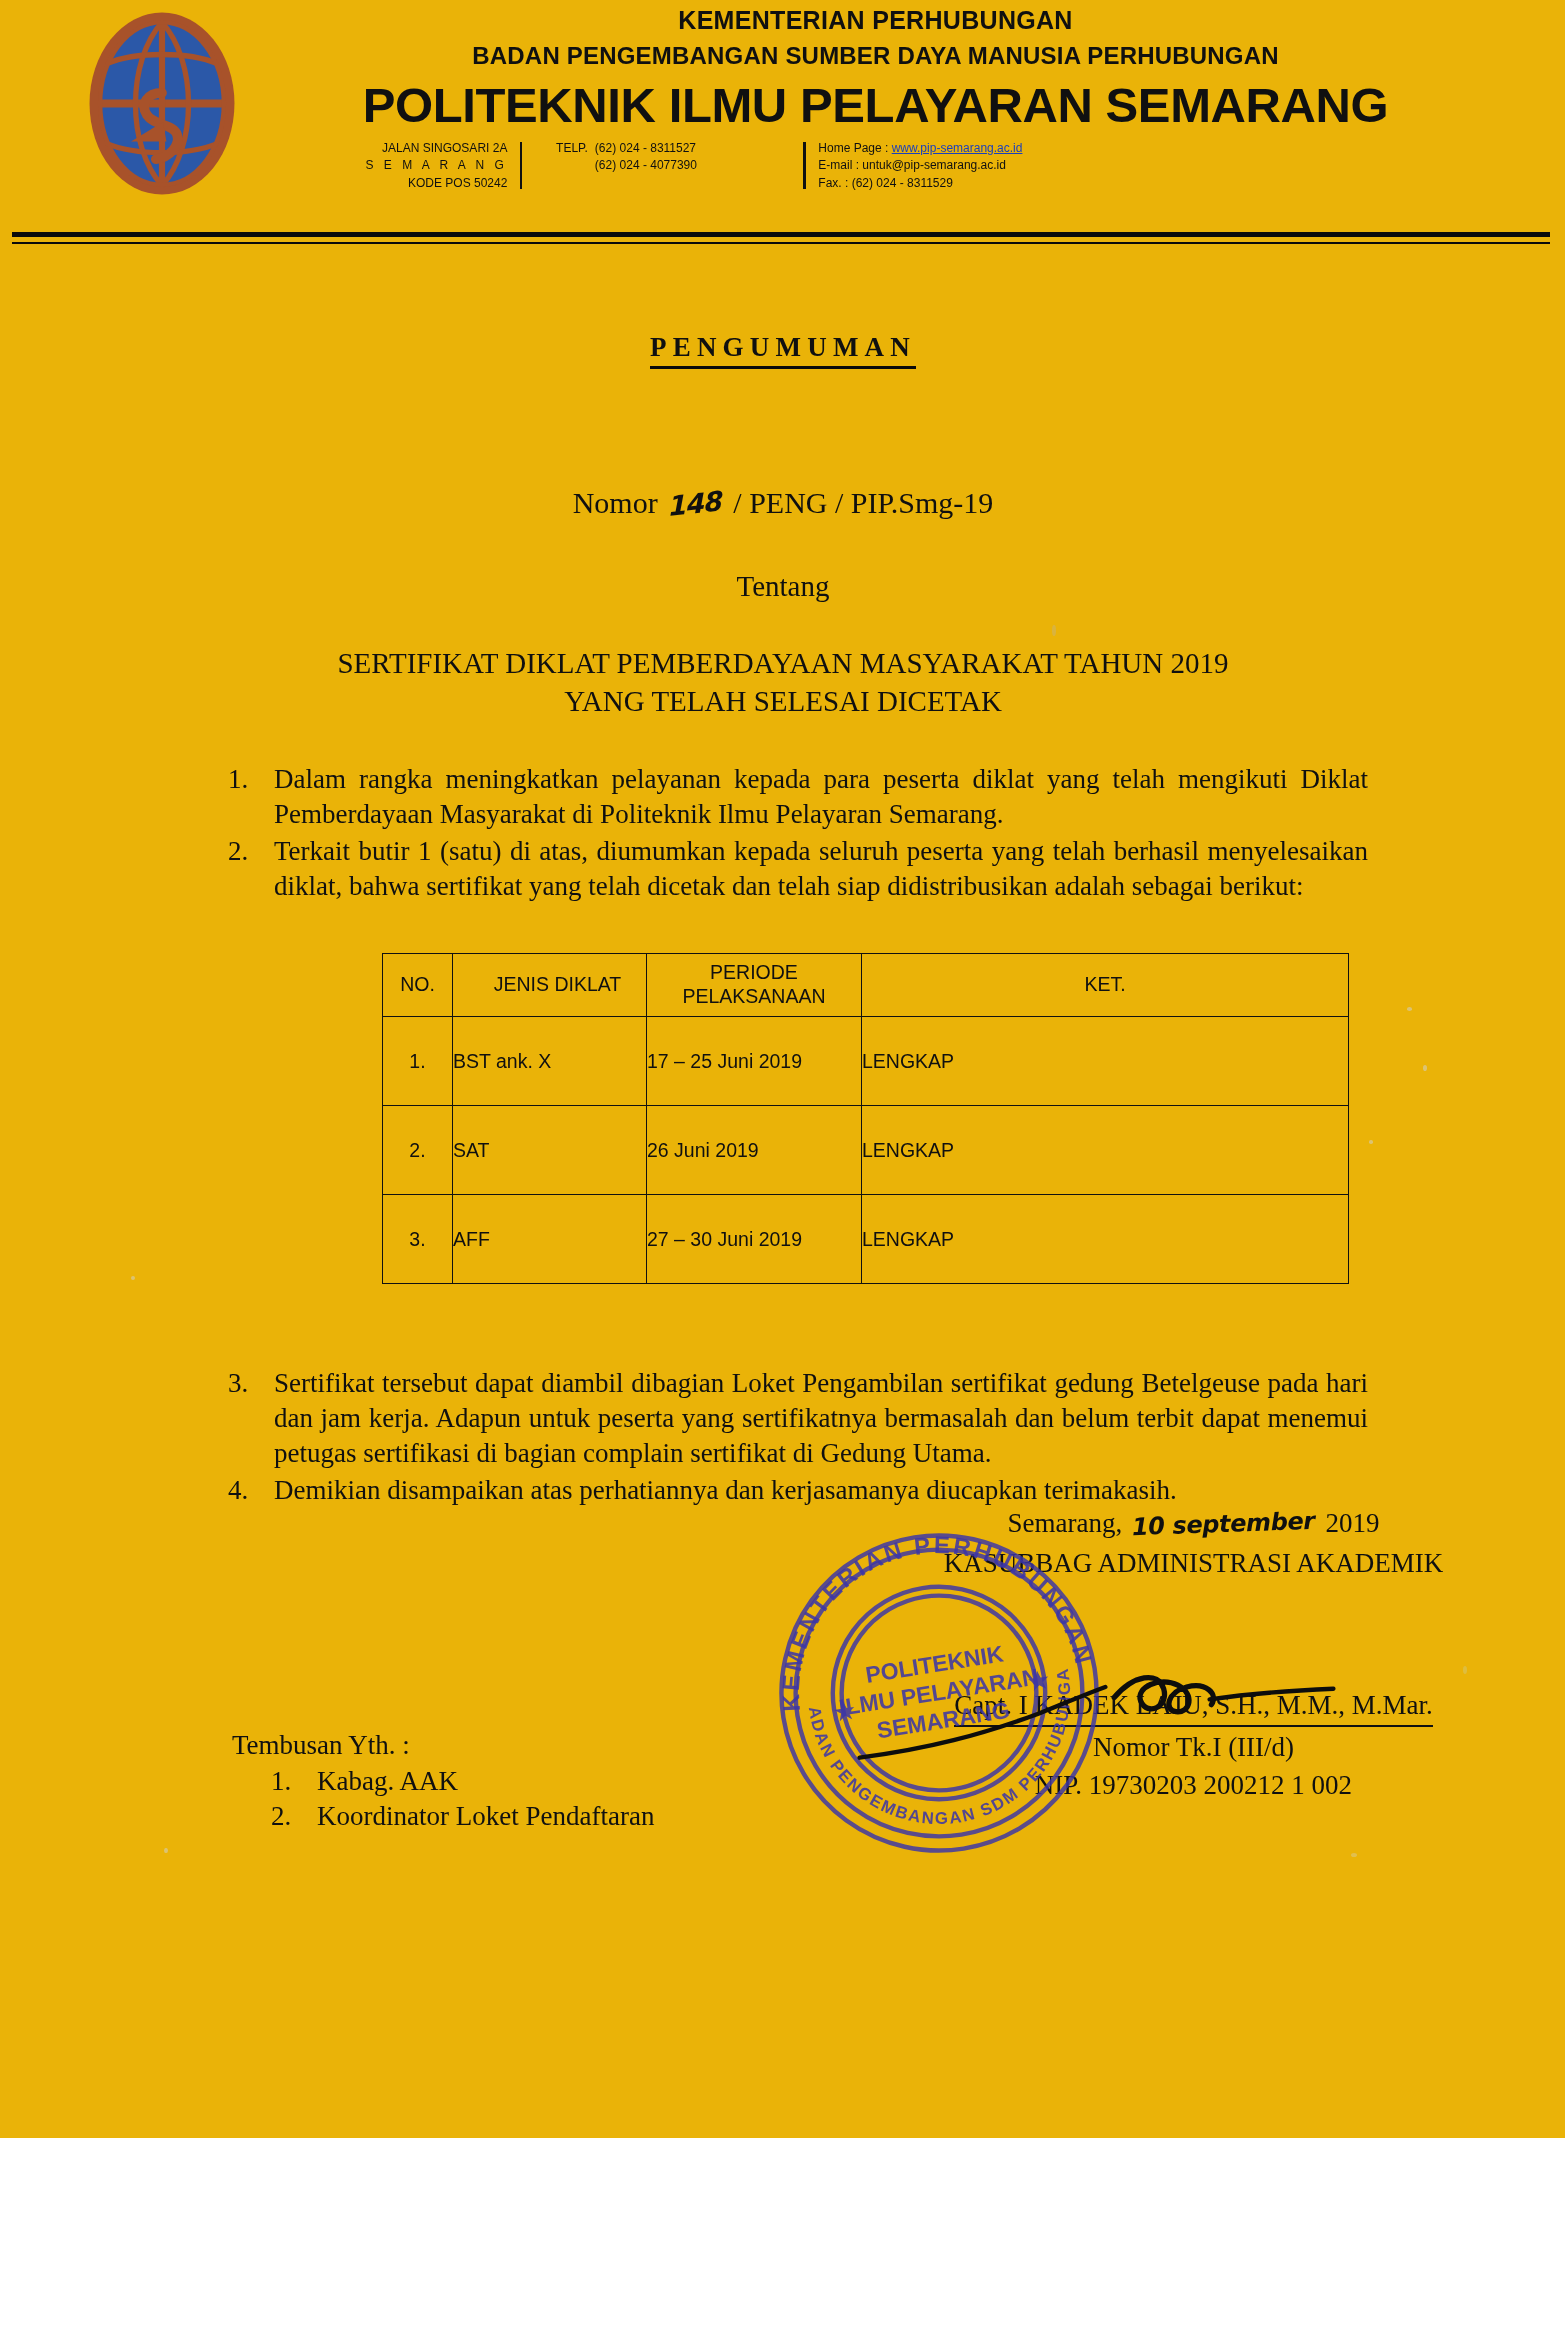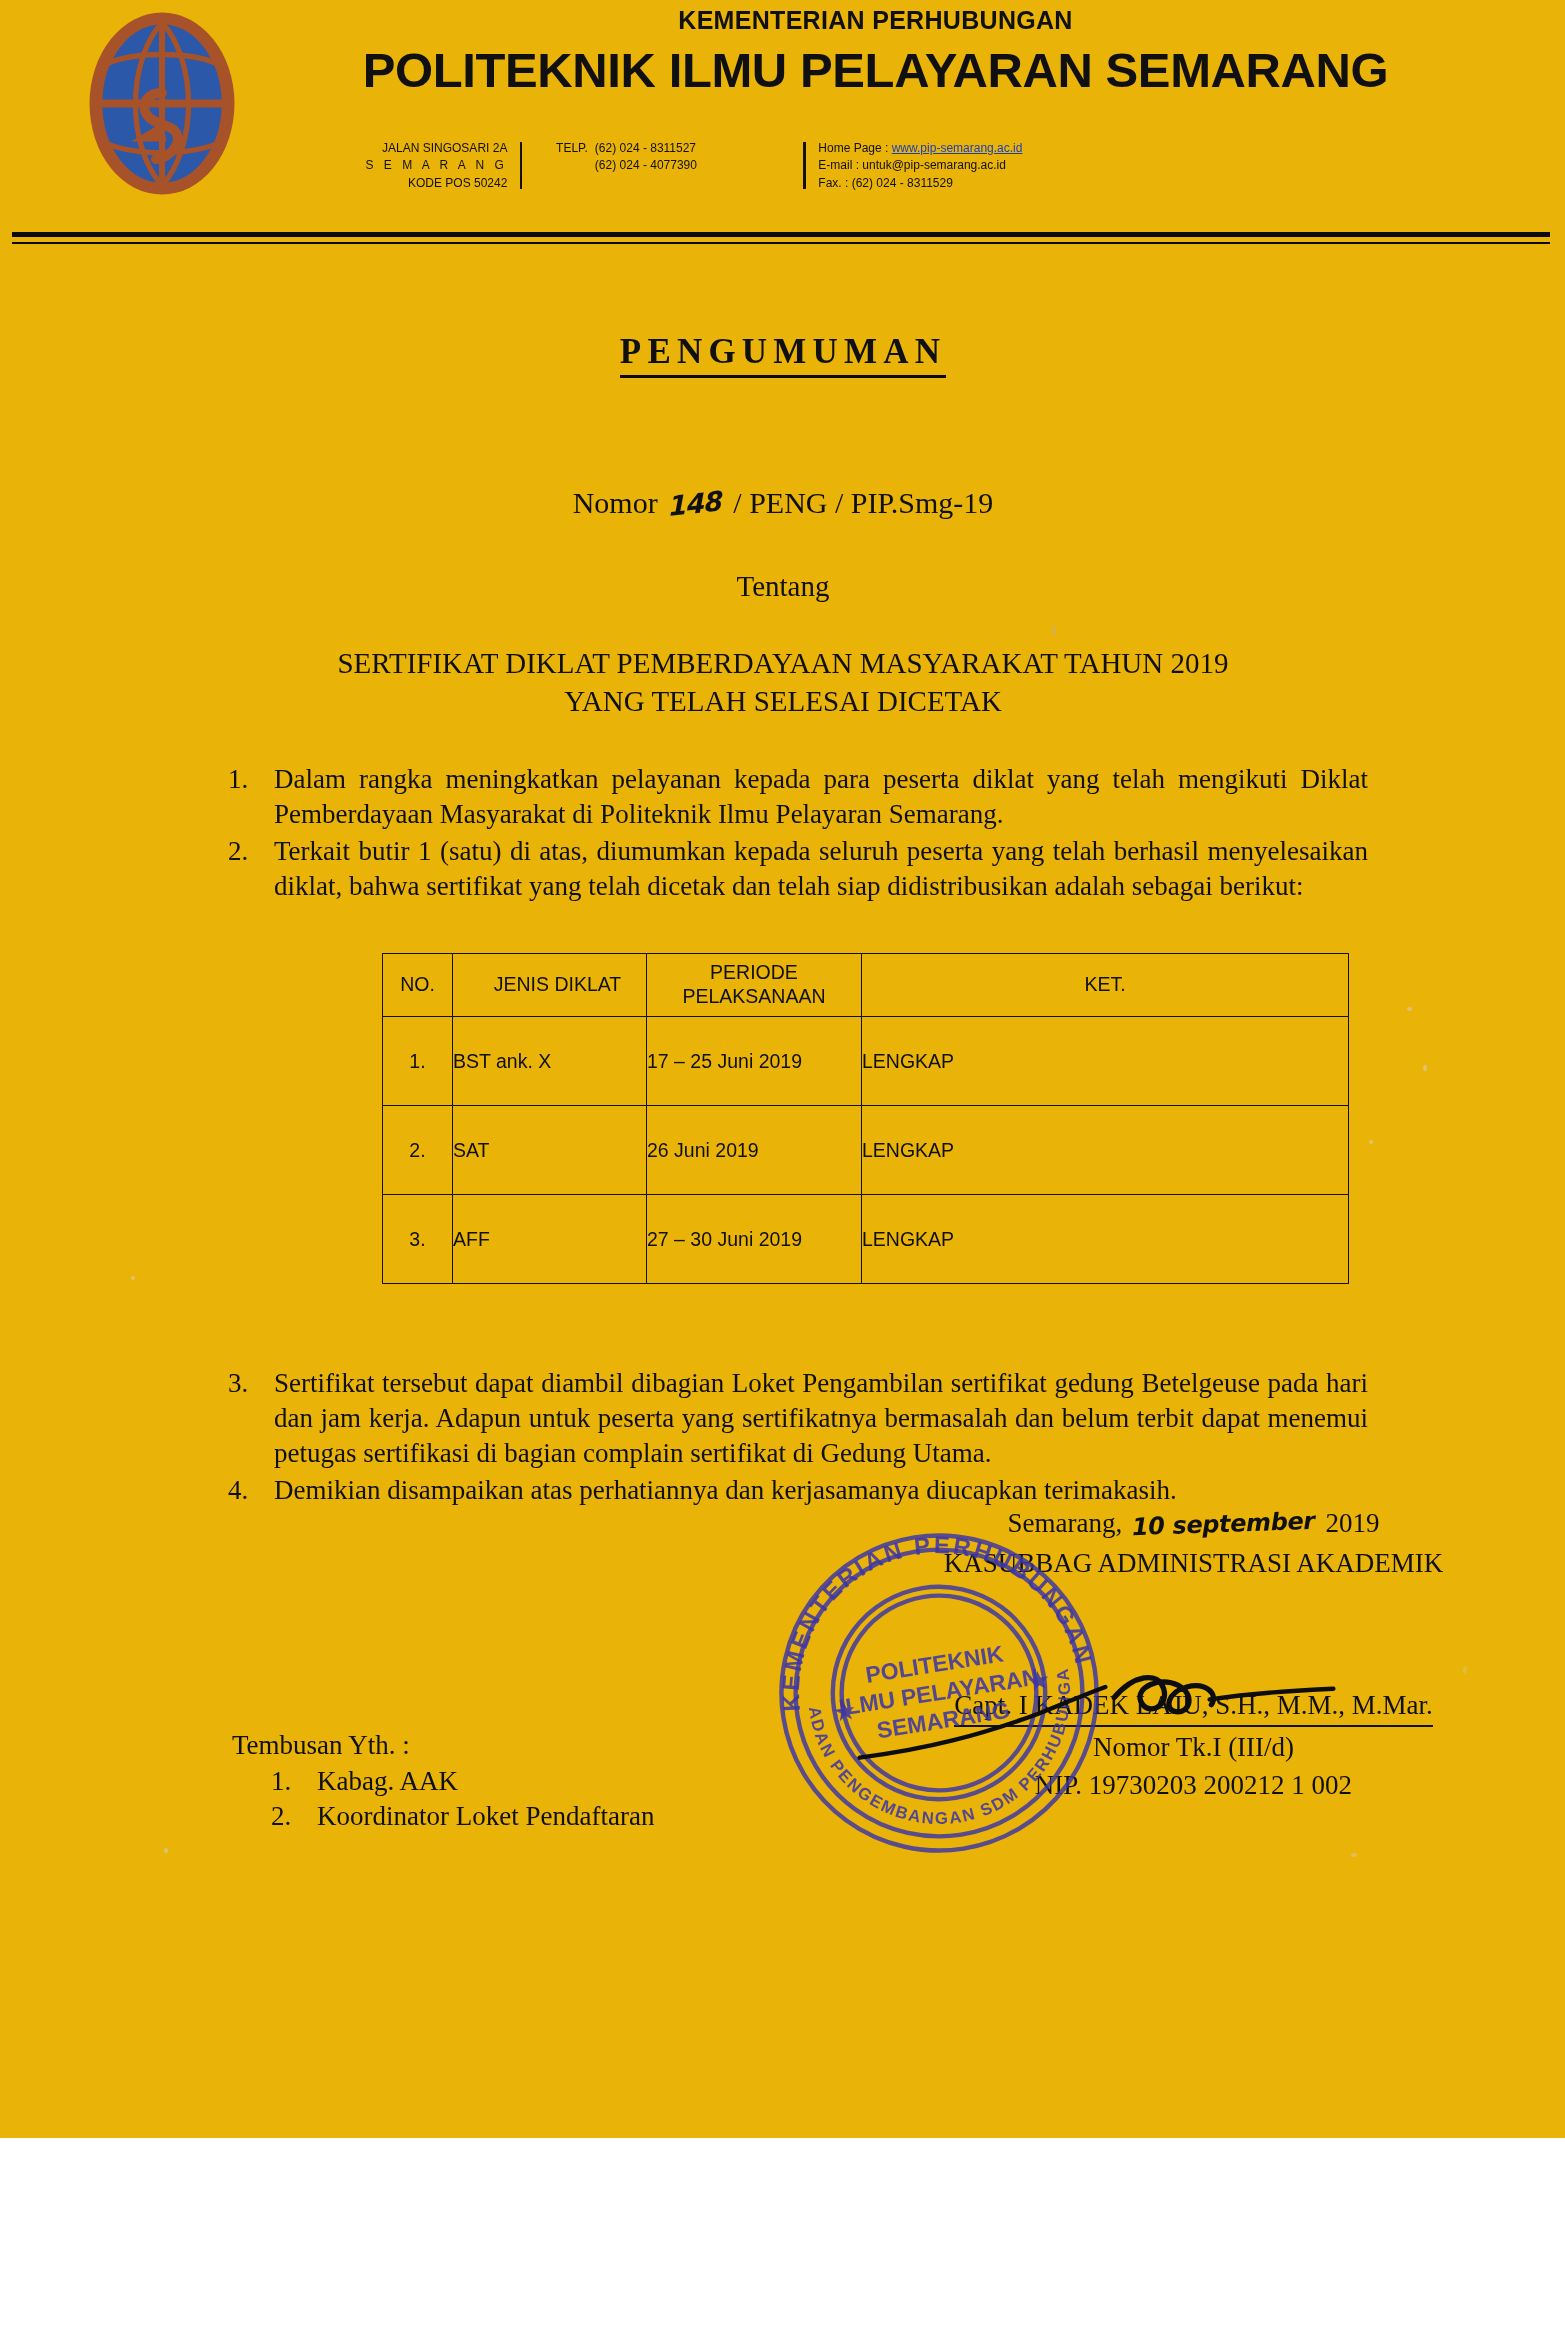--- a/index.html
+++ b/index.html
@@ -95,21 +95,21 @@
   .rule-thick { height: 5.3px; background: #0b0b0b; }
   .rule-gap { height: 4.4px; }
   .rule-thin { height: 2.7px; background: #0b0b0b; }
 
   
   .announce-title {
     position: absolute;
     left: 0; top: 332px;
     width: 1566px;
     text-align: center;
-    font-size: 35px;
+    font-size: 27px;
     font-weight: bold;
     letter-spacing: 6.2px;
   }
   .announce-title span {
     border-bottom: 3.5px solid #0b0b0b;
     padding-bottom: 3.5px;
   }
   .nomor-line {
     position: absolute;
     left: 0; top: 486px;
@@ -307,20 +307,21 @@
         <path d="M32 62 C65 48 125 48 158 62" stroke="#a8522a" stroke-width="6" fill="none"></path>
         <path d="M32 152 C65 166 125 166 158 152" stroke="#a8522a" stroke-width="6" fill="none"></path>
         <path d="M95 95 C78 95 70 108 78 120 C86 132 108 130 112 142 C116 154 104 168 88 170" stroke="#a8522a" stroke-width="11" fill="none" stroke-linecap="round"></path>
         <path d="M60 150 L96 128 L100 150 Z" fill="#a8522a"></path>
         <ellipse cx="95" cy="107" rx="70" ry="92" fill="none" stroke="#a8522a" stroke-width="5"></ellipse>
       </svg>
     </div>
 
     <div class="lh-text">
       <div class="lh-line1">KEMENTERIAN PERHUBUNGAN</div>
+      <div class="lh-line2">BADAN PENGEMBANGAN SUMBER DAYA MANUSIA PERHUBUNGAN</div>
       <div class="lh-title">POLITEKNIK ILMU PELAYARAN SEMARANG</div>
     </div>
 
     <div class="lh-contact">
       <div class="lh-col addr">
         <div>JALAN SINGOSARI 2A</div>
         <div class="spaced">S E M A R A N G</div>
         <div>KODE POS 50242</div>
       </div>
       <div class="lh-sep"></div>

